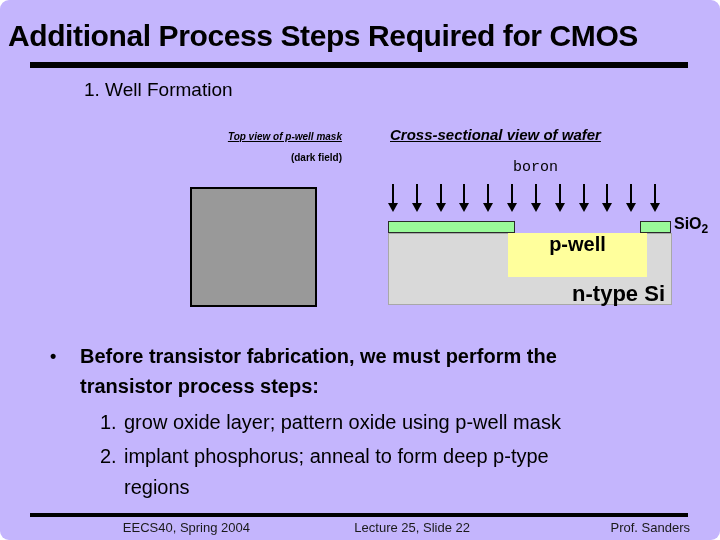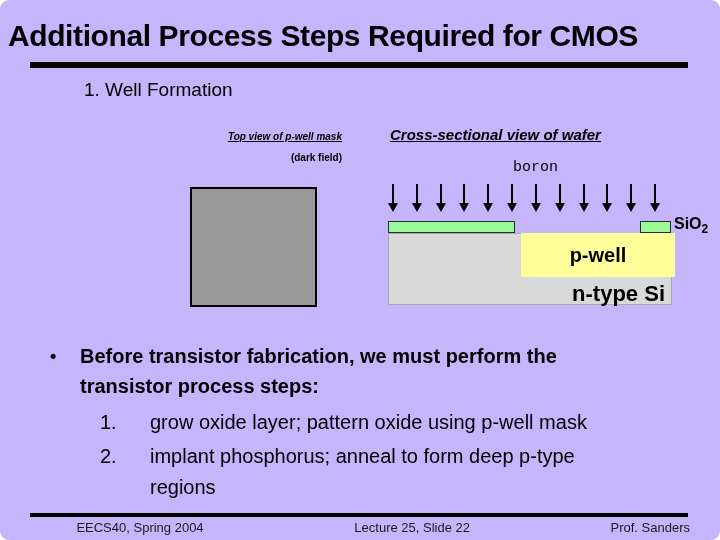--- a/index.html
+++ b/index.html
@@ -25,38 +25,38 @@
   .arrow .stem { width:2px; height:19px; background:#000; }
   .arrow .head { width:0; height:0; border-left:5px solid transparent; border-right:5px solid transparent; border-top:9px solid #000; }
 
   .oxide-strip { background:#9afa9a; border:1px solid #2a2a2a; box-sizing:border-box; height:12px; top:221px; }
   .oxide-left  { left:388px; width:127px; }
   .oxide-right { left:640px; width:31px; }
   .sio2-label { left:674px; top:215px; font-size:16px; font-weight:bold; white-space:nowrap; }
   .sio2-label sub { font-size:12px; }
 
   .substrate { left:388px; top:233px; width:284px; height:72px; background:#d9d9d9; border:1px solid #a8a8a8; box-sizing:border-box; }
-  .pwell-region { left:508px; top:233px; width:154px; height:44px; background:#ffff9c; display:flex; align-items:center; justify-content:center; font-size:20px; font-weight:bold;margin-left:13px; }
+  .pwell-region { left:508px; top:233px; width:139px; height:44px; background:#ffff9c; display:flex; align-items:flex-start; justify-content:center; font-size:20px; font-weight:bold; }
   .ntype-label { left:388px; top:281px; width:277px; text-align:right; font-size:22px; font-weight:bold; }
 
   .mask-square { left:190px; top:187px; width:127px; height:120px; background:#999999; border:2px solid #000; box-sizing:border-box; }
 
   .bullet-row { left:50px; top:341px; width:620px; display:flex; font-size:20px; font-weight:bold; line-height:30px; }
   .bullet-marker { width:30px; font-size:18px; }
   .bullet-text span { display:block; }
 
   .steps { left:100px; top:407px; width:600px; font-size:20px; line-height:31px; }
   .step { display:flex; }
   .step + .step { margin-top:3px; }
   .step-num { width:24px; flex:none; }
-  .step-lines span { display:block;margin-left:26px; }
+  .step-lines span { display:block; }
 
   .footer-rule { left:30px; top:513px; width:658px; height:4px; background:#000; }
   .footer { left:30px; top:520px; width:660px; display:flex; font-size:13px; color:#1a1a1a; }
-  .footer .f-left { flex:1; text-align:center; }
+  .footer .f-left { flex:1; text-align:right; }
   .footer .f-center { flex:1; text-align:right; }
   .footer .f-right { flex:1; text-align:right; }
 </style>
 </head>
 <body>
 
 <div class="slide">
 
   <div class="abs title">Additional Process Steps Required for CMOS</div>
   <div class="abs title-rule"></div>

